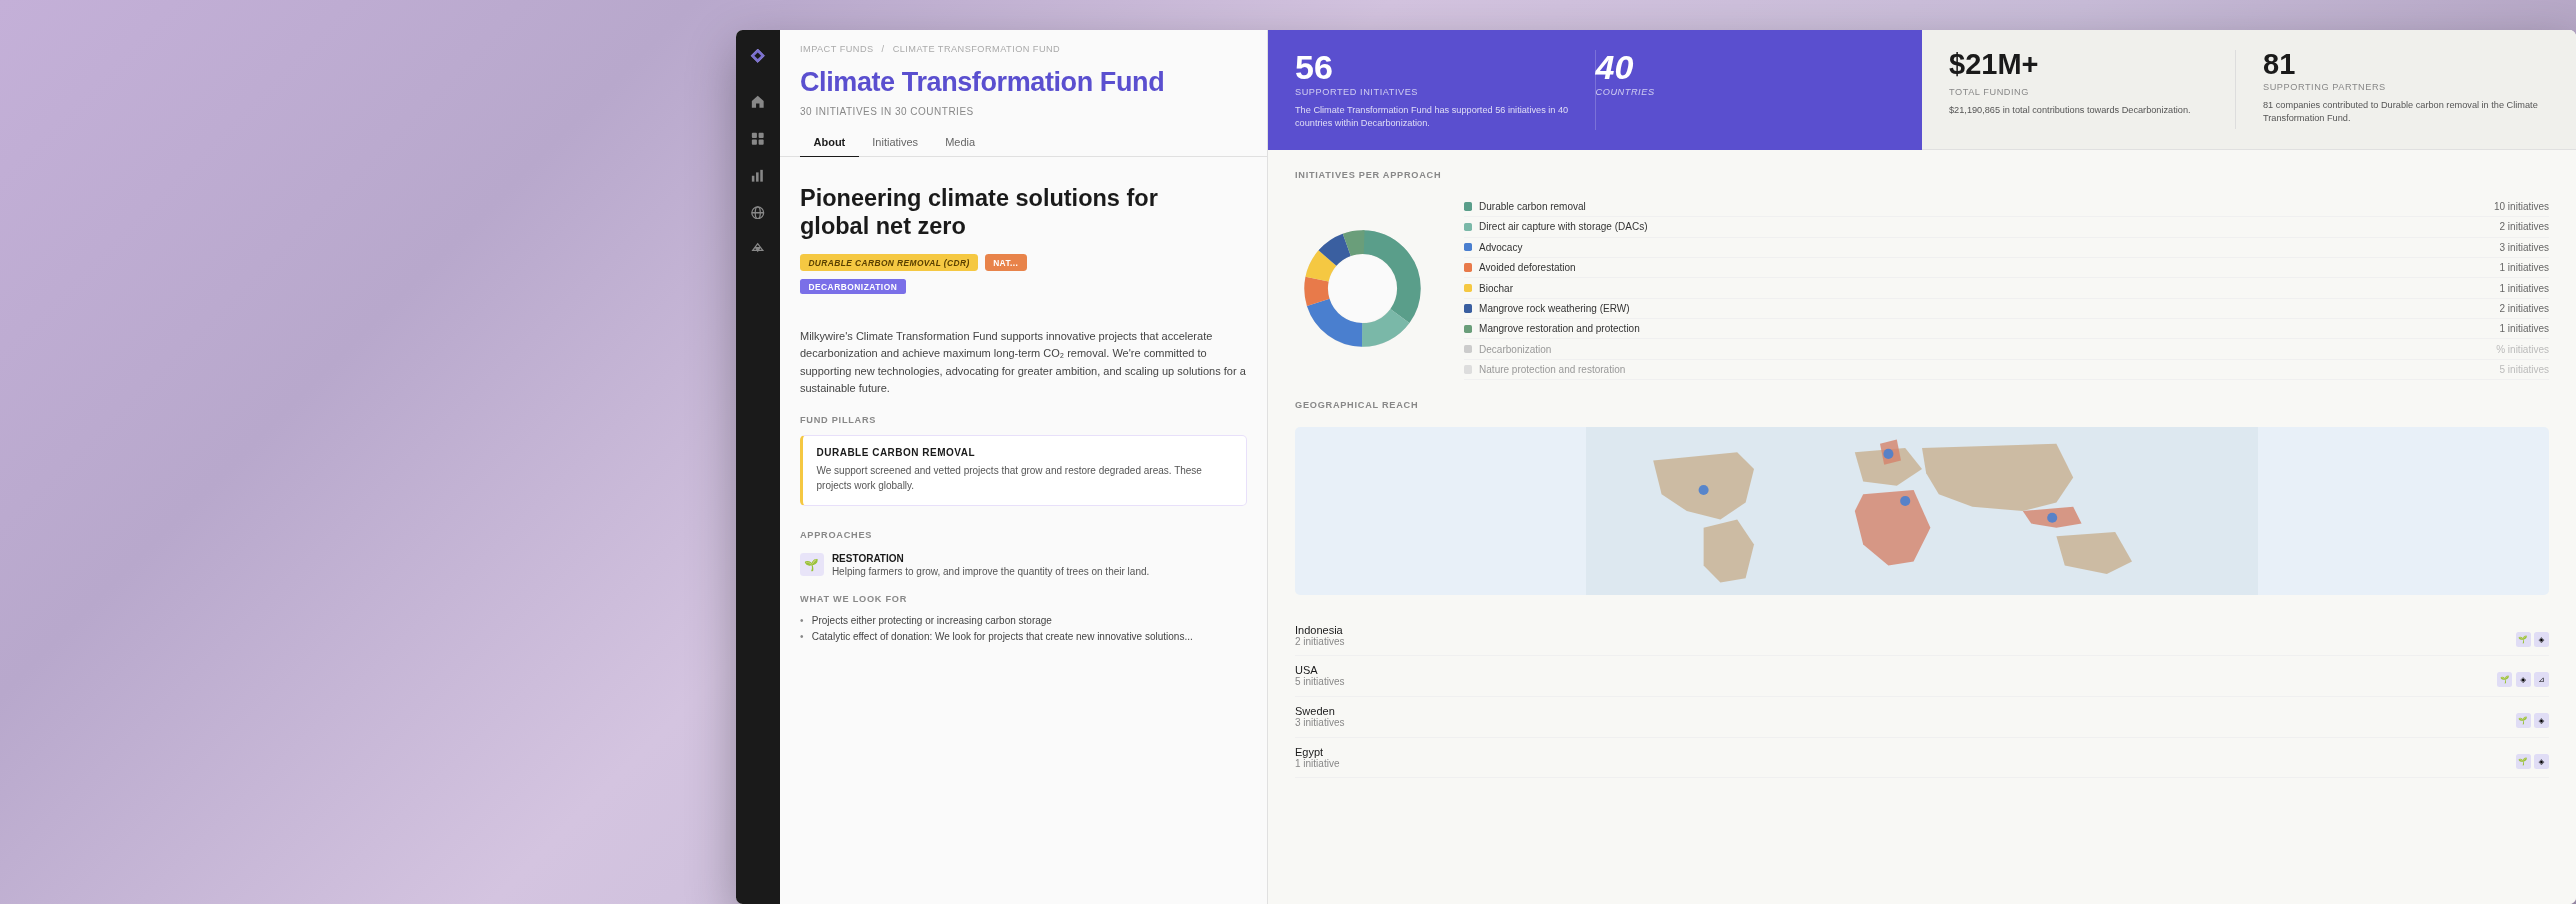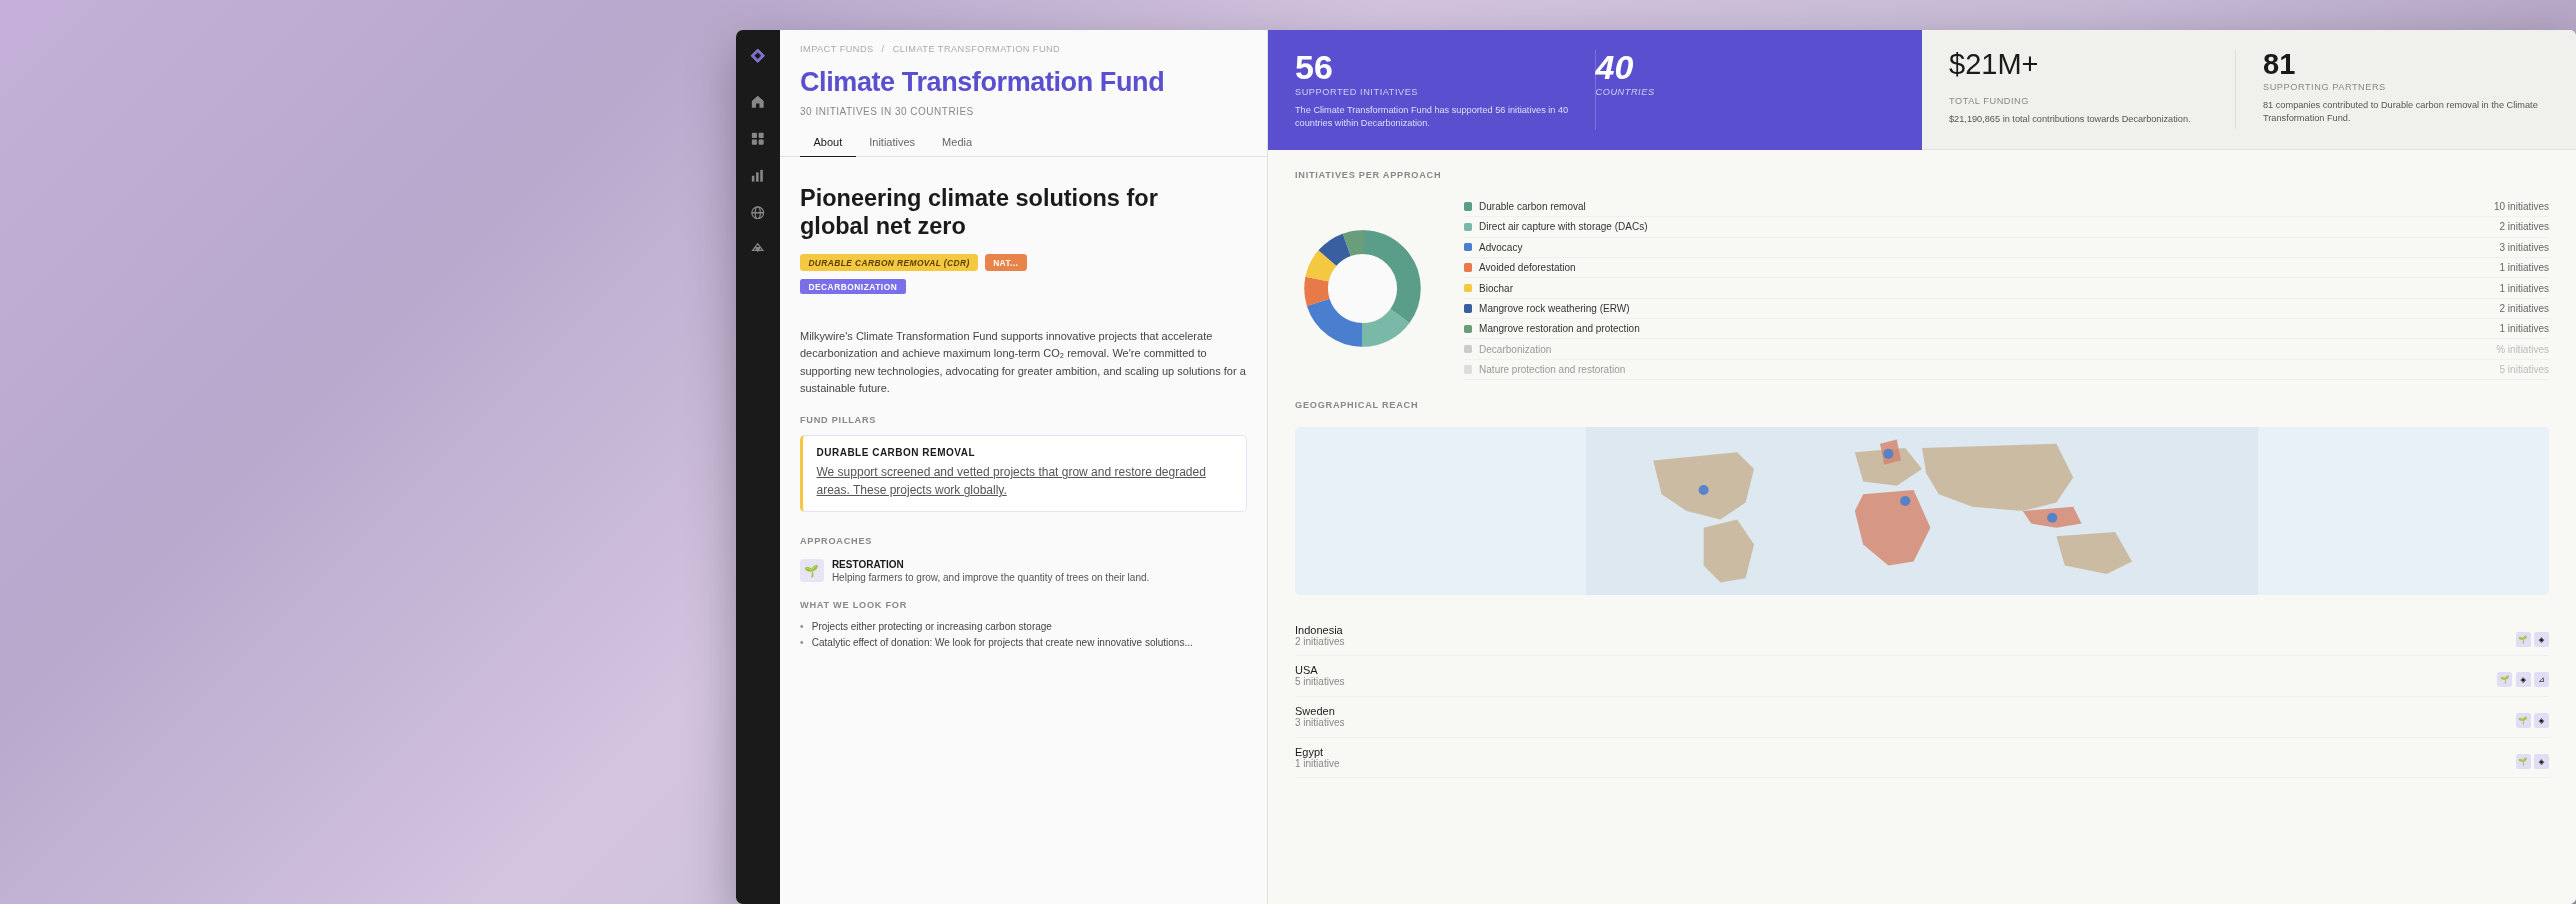--- a/index.html
+++ b/index.html
@@ -131,21 +131,21 @@
       font-size: 11px;
       color: #666;
       cursor: pointer;
       border-bottom: 1.7px solid transparent;
       margin-bottom: -0.8px;
     }
 
     .nav-tab.active {
       color: #1a1a1a;
       border-bottom-color: #1a1a1a;
-      font-weight: 400;
+      font-weight: 700;
     }
 
     
     .hero-section {
       padding: 27px 20px 13.5px;
     }
 
     .hero-title {
       font-size: 23.5px;
       font-weight: 700;
@@ -214,24 +214,23 @@
     .pillar-title {
       font-size: 10px;
       font-weight: 700;
       color: #1a1a1a;
       text-transform: uppercase;
       letter-spacing: 0.05em;
       margin-bottom: 5px;
     }
 
     .pillar-body {
-      font-size: 12px;
+      font-size: 10px;
       color: #555;
       line-height: 1.5;
-      text-decoration: underline;
     }
 
     .approaches-label {
       font-size: 9.2px;
       font-weight: 600;
       color: #888;
       text-transform: uppercase;
       letter-spacing: 0.08em;
       padding: 10px 20px 6.7px;
     }
@@ -597,21 +596,21 @@
             <div class="stat-label">SUPPORTED INITIATIVES</div>
             <div class="stat-desc">The Climate Transformation Fund has supported 56 initiatives in 40 countries within Decarbonization.</div>
           </div>
           <div class="stat-item">
             <div class="stat-number">40</div>
             <div class="stat-label">COUNTRIES</div>
           </div>
         </div>
         <div style="display: flex; flex: 1; background: #f0f0ec; border-bottom: 0.8px solid #e0e0e0; padding: 20px 27px; gap: 0;">
           <div class="stat-item-light">
-            <div style="font-size: 29px; font-weight: 400; color: #1a1a1a; line-height: 1; margin-bottom: 17px;">$21M+</div>
+            <div style="font-size: 29px; font-weight: 700; color: #1a1a1a; line-height: 1; margin-bottom: 8px;">$21M+</div>
             <div style="font-size: 9.2px; color: #888; text-transform: uppercase; letter-spacing: 0.06em; margin-bottom: 6.7px;">TOTAL FUNDING</div>
             <div style="font-size: 9.2px; color: #555; line-height: 1.4;">$21,190,865 in total contributions towards Decarbonization.</div>
           </div>
           <div class="stat-item-light">
             <div style="font-size: 29px; font-weight: 700; color: #1a1a1a; line-height: 1; margin-bottom: 3.4px;">81</div>
             <div style="font-size: 9.2px; color: #888; text-transform: uppercase; letter-spacing: 0.06em; margin-bottom: 6.7px;">SUPPORTING PARTNERS</div>
             <div style="font-size: 9.2px; color: #555; line-height: 1.4;">81 companies contributed to Durable carbon removal in the Climate Transformation Fund.</div>
           </div>
         </div>
       </div>

